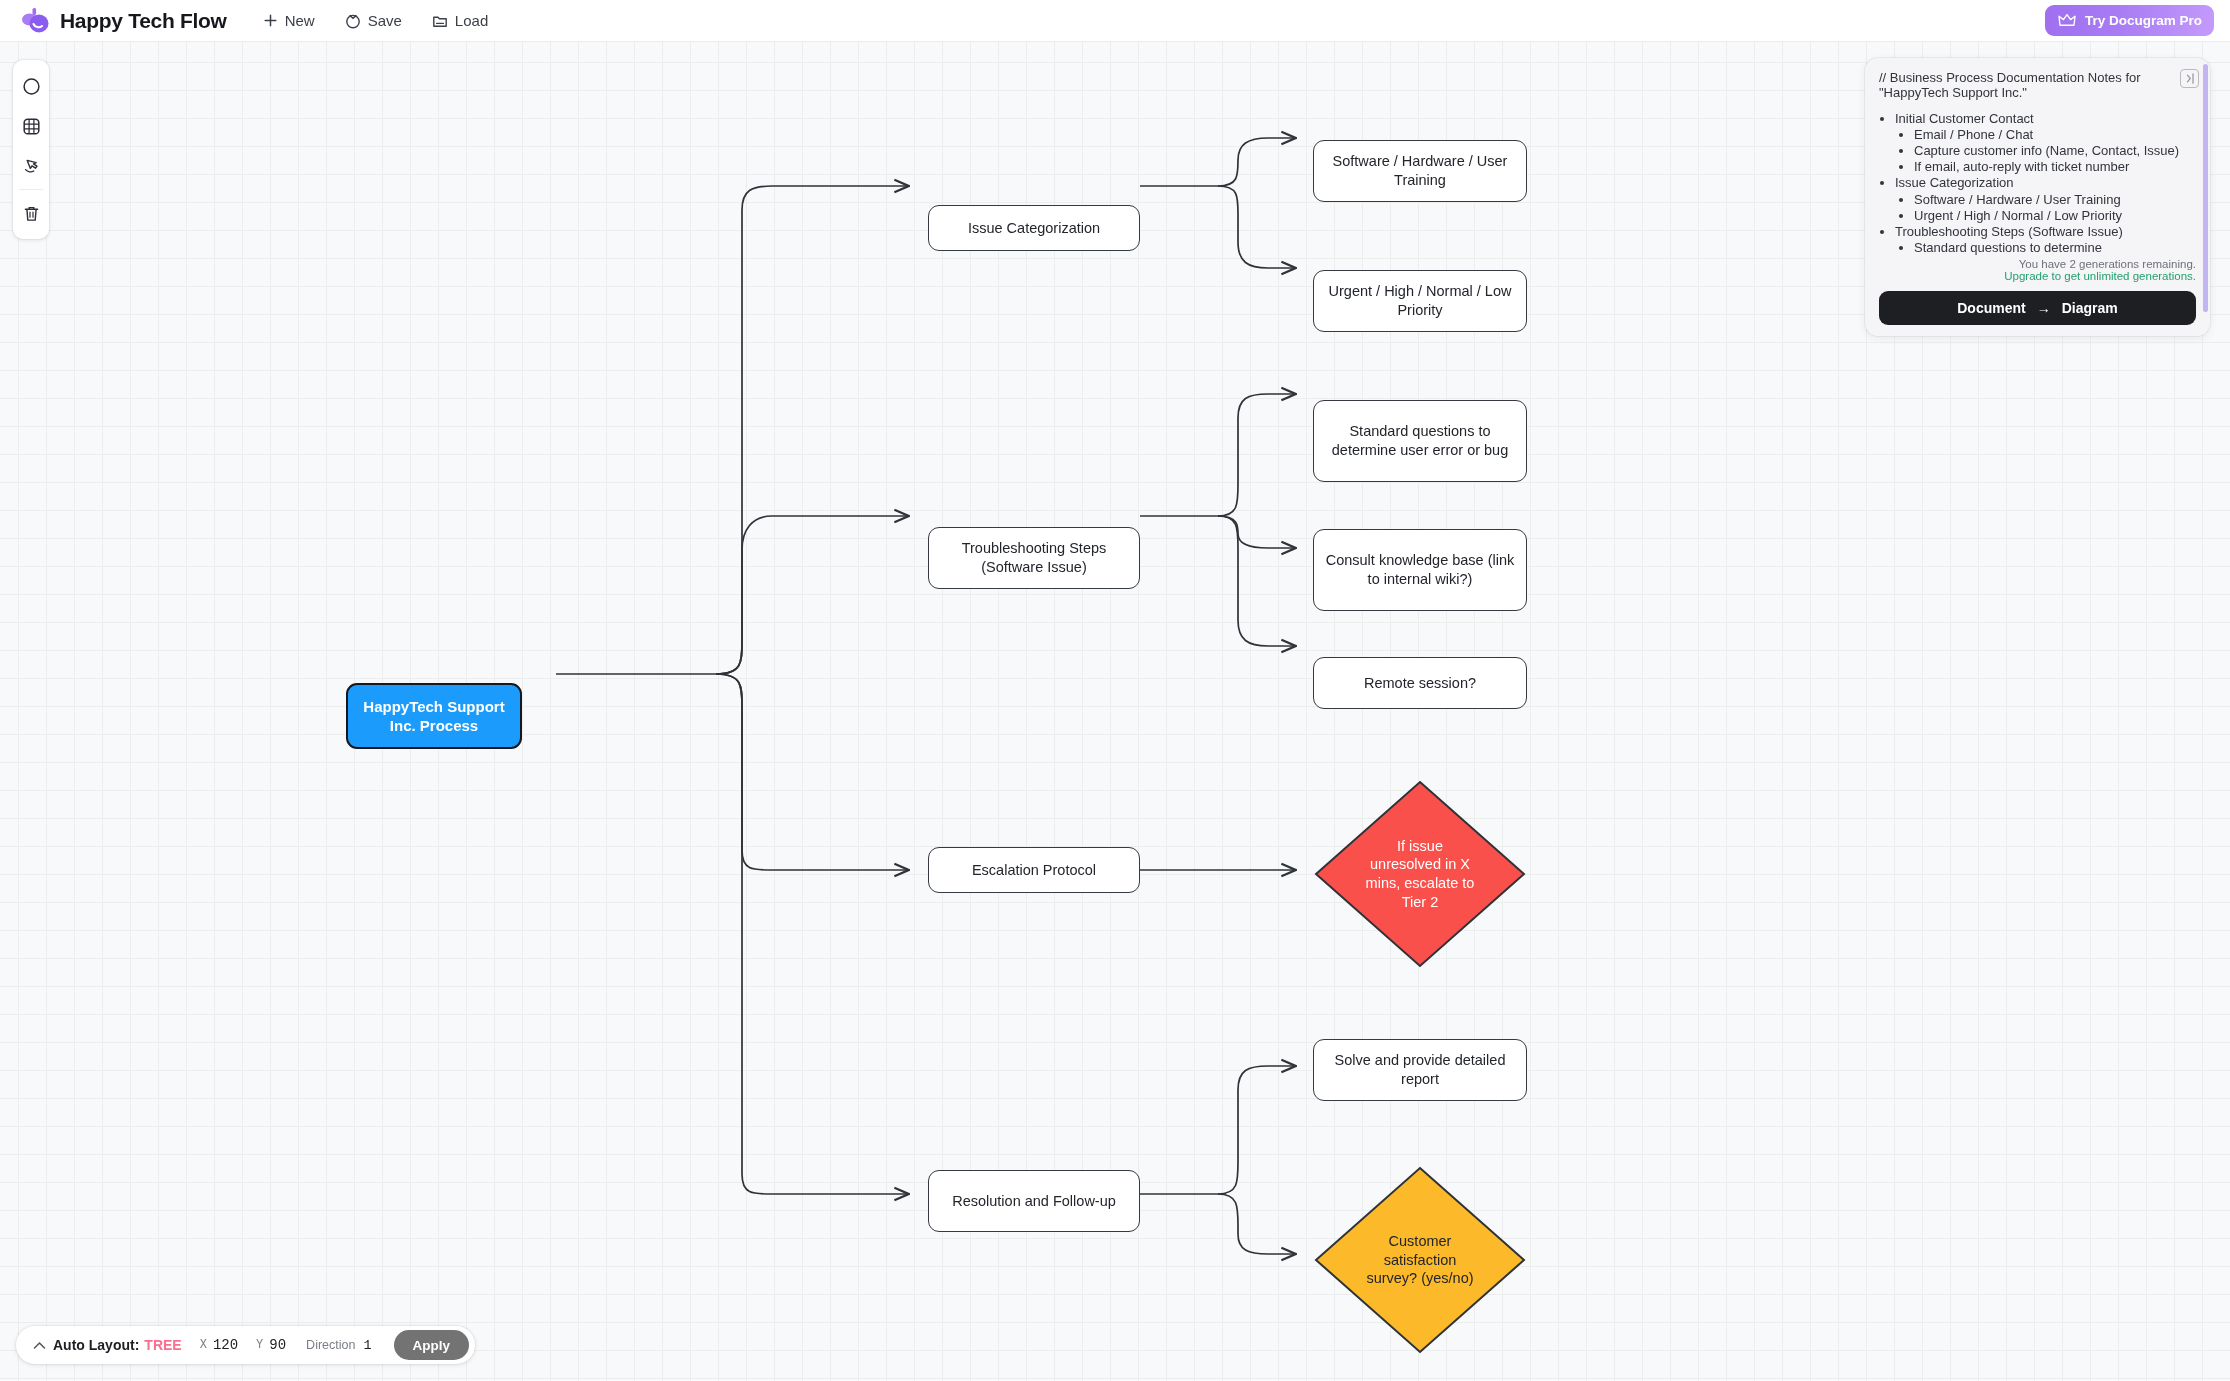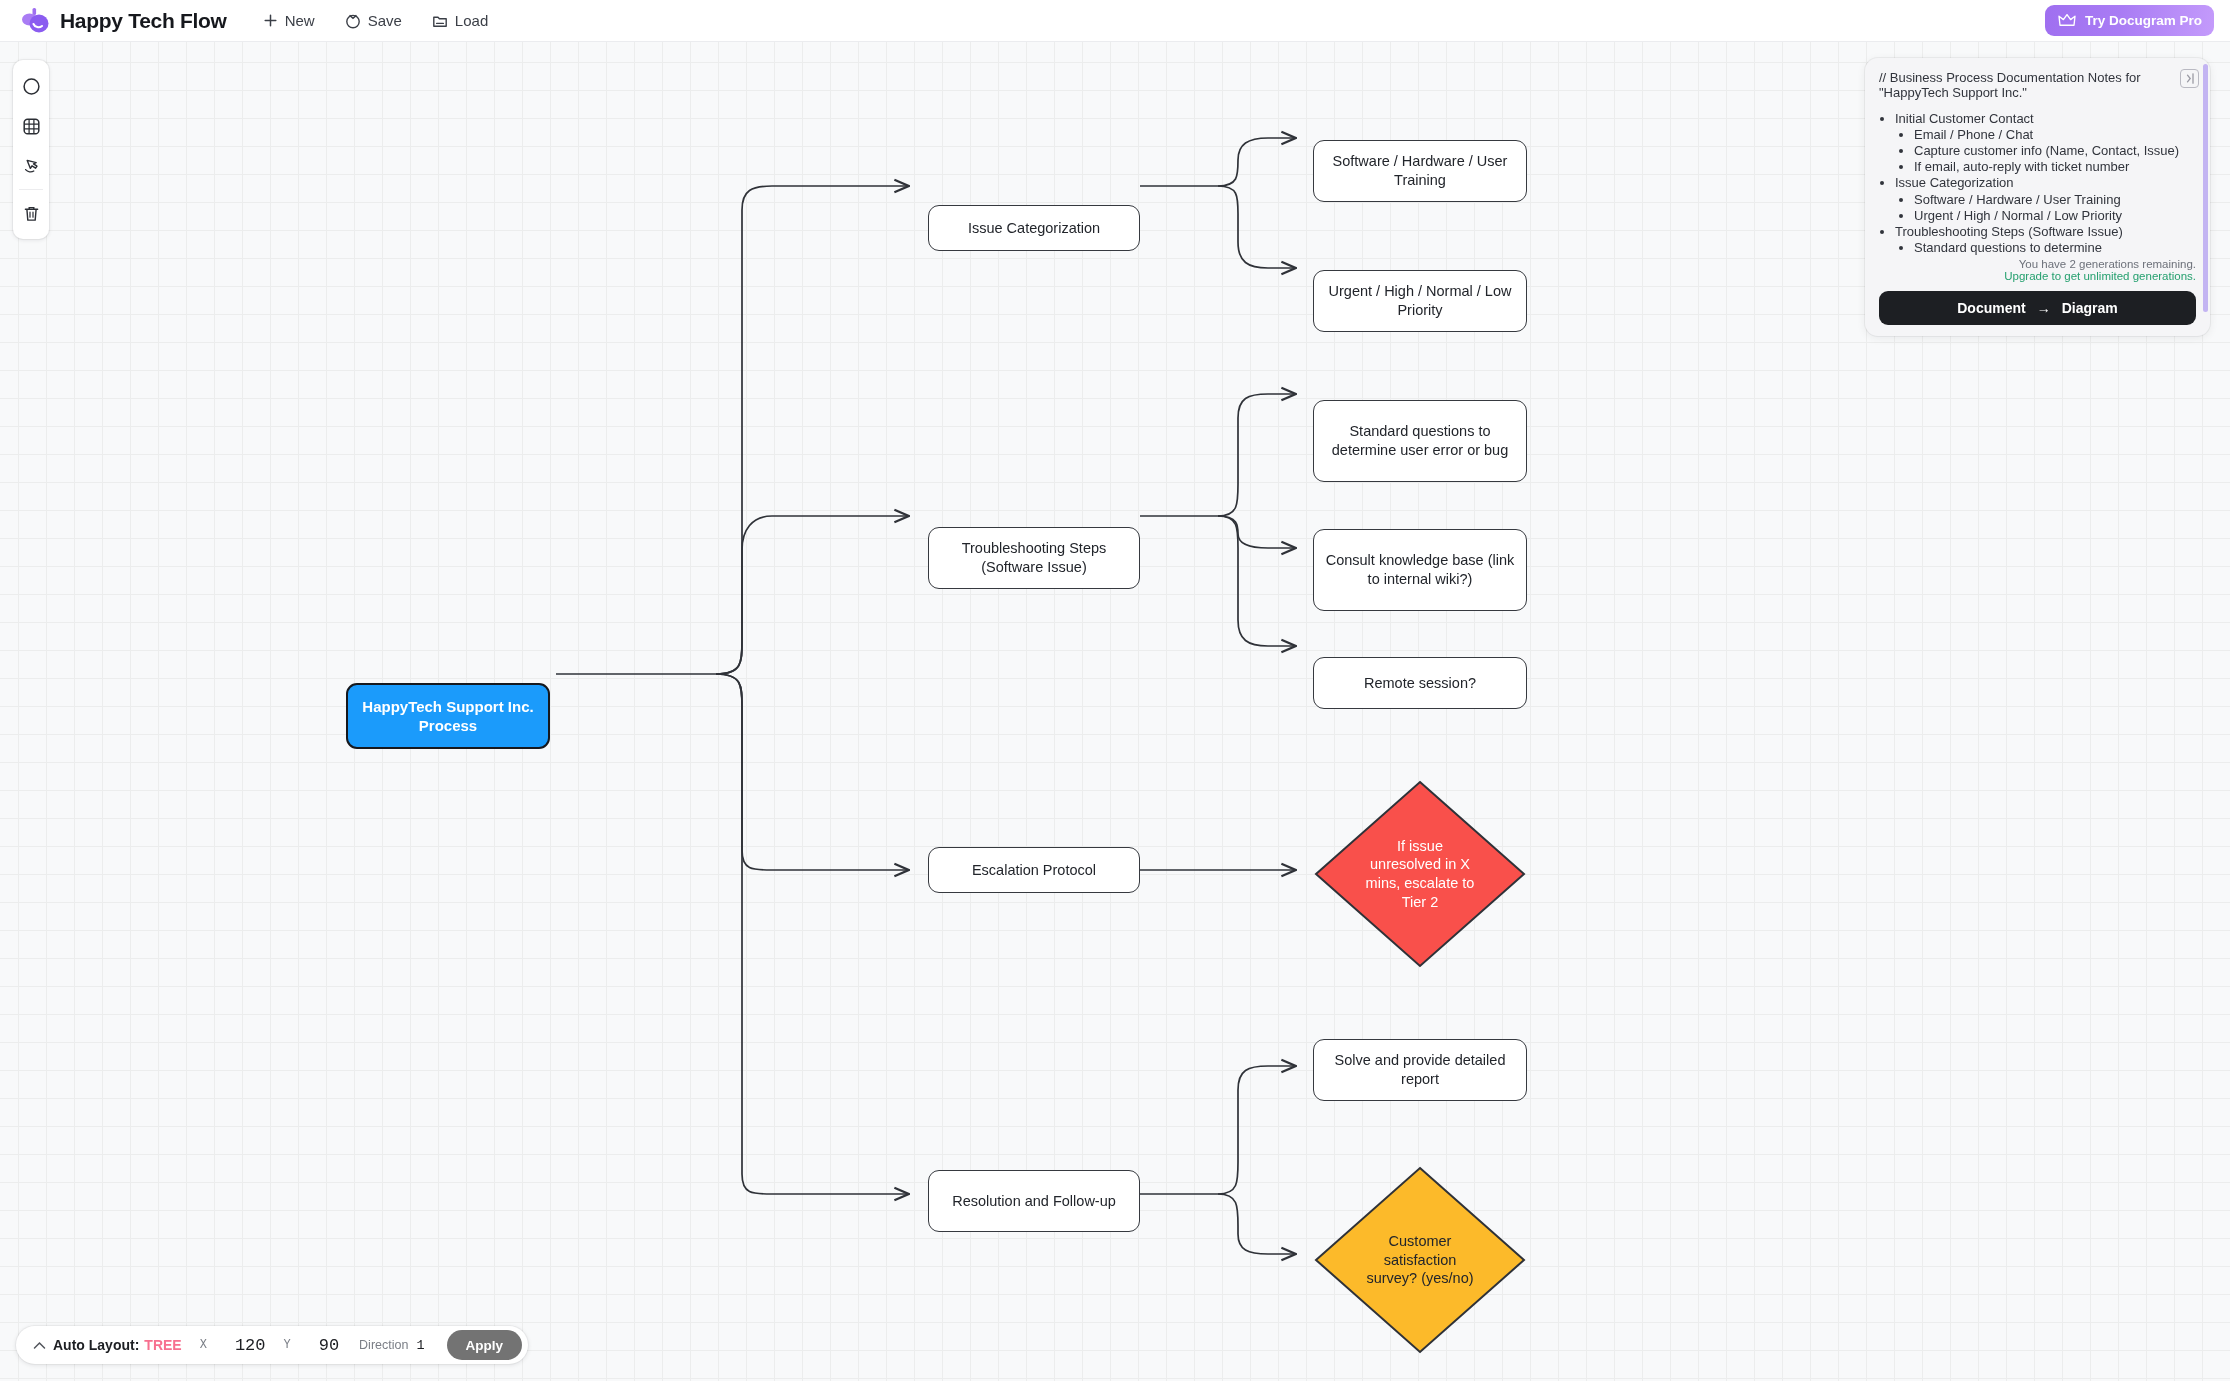--- a/index.html
+++ b/index.html
@@ -163,21 +163,21 @@
     box-shadow: 0 1px 5px rgba(18,20,25,.11), 0 0 0 1px rgba(18,20,25,.04);
     display: flex; align-items: center;
     padding: 0 6px 0 17px; gap: 0;
     z-index: 30;
   }
   #caret { font-size: 11px; color: #52555c; margin-right: 7px; cursor: pointer; }
   #layout-label { font-size: 14px; font-weight: bold; color: #1d1f23; }
   #layout-value { font-size: 14px; font-weight: bold; color: #f7708f; margin-left: 5px; }
   .coord { display: flex; align-items: center; gap: 6px; margin-left: 18px; }
   .coord .k { font-size: 12px; color: #7a7e86; font-family: "Liberation Mono", monospace; }
-  .coord .v { font-size: 17px; color: #1d1f23; font-family: "Liberation Mono", monospace; margin-left: 22px; }
+  .coord .v { font-size: 14px; color: #1d1f23; font-family: "Liberation Mono", monospace; }
   #dir-label { font-size: 12.5px; color: #7a7e86; margin-left: 20px; }
   #dir-value { font-size: 13.5px; color: #1d1f23; margin-left: 8px; font-family: "Liberation Mono", monospace; }
   #apply-btn {
     margin-left: 22px; height: 30px; padding: 0 19px;
     background: #737373; color: #ffffff;
     border: none; border-radius: 15px; cursor: pointer;
     font-size: 13.5px; font-weight: bold;
     font-family: "Liberation Sans", sans-serif;
   }
 </style>
@@ -213,21 +213,21 @@
       <path d="M1218,474 C1238,474 1238,486 1238,506 L1238,578 C1238,598 1248,604 1268,604 L1295,604" marker-end="url(#ah)"></path>
 
       <path d="M1140,828 L1295,828" marker-end="url(#ah)"></path>
 
       <path d="M1140,1152 L1218,1152"></path>
       <path d="M1218,1152 C1238,1152 1238,1140 1238,1120 L1238,1048 C1238,1028 1248,1024 1268,1024 L1295,1024" marker-end="url(#ah)"></path>
       <path d="M1218,1152 C1238,1152 1238,1164 1238,1184 L1238,1192 C1238,1208 1248,1212 1268,1212 L1295,1212" marker-end="url(#ah)"></path>
     </g>
   </svg>
 
-  <div class="node root" style="left:346px; top:641px; width:204px; height:66px;">
+  <div class="node root" style="left:346px; top:641px; width:176px; height:66px;">
     <span>HappyTech Support Inc. Process</span>
   </div>
   <div class="node" style="left:928px; top:163px; width:212px; height:46px;">
     <span>Issue Categorization</span>
   </div>
   <div class="node" style="left:1313px; top:98px; width:214px; height:62px;">
     <span>Software / Hardware / User Training</span>
   </div>
   <div class="node" style="left:1313px; top:228px; width:214px; height:62px;">
     <span>Urgent / High / Normal / Low Priority</span>

